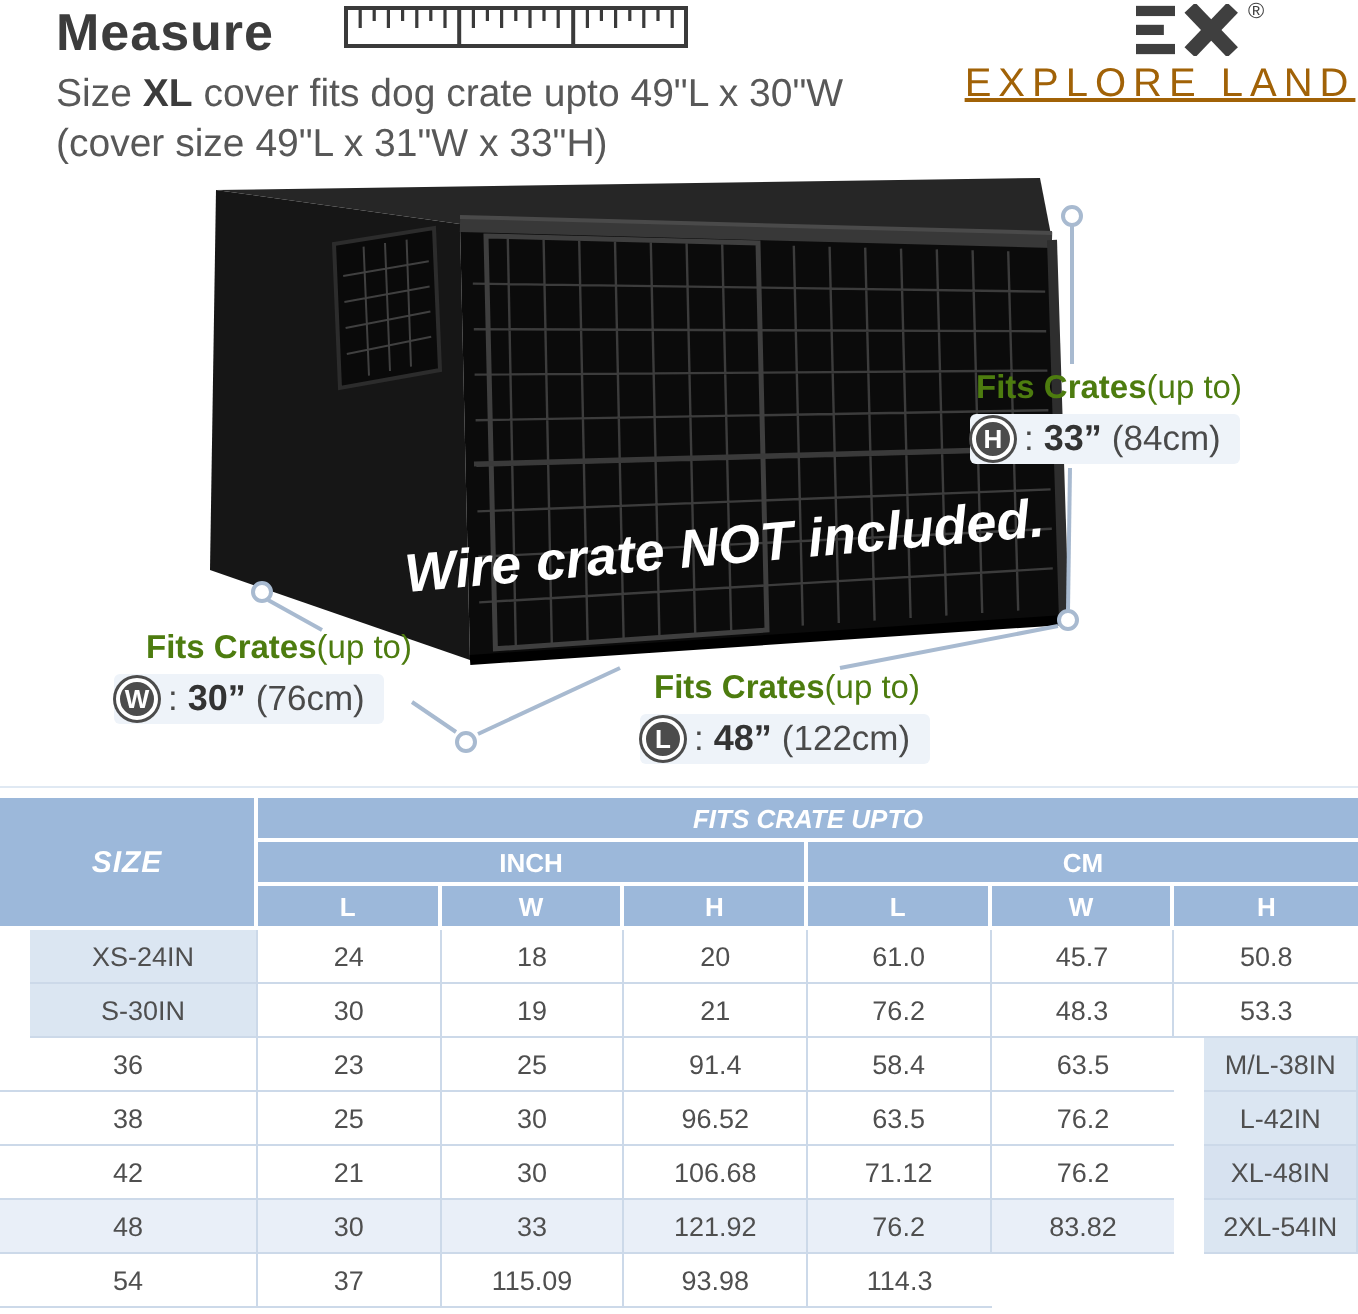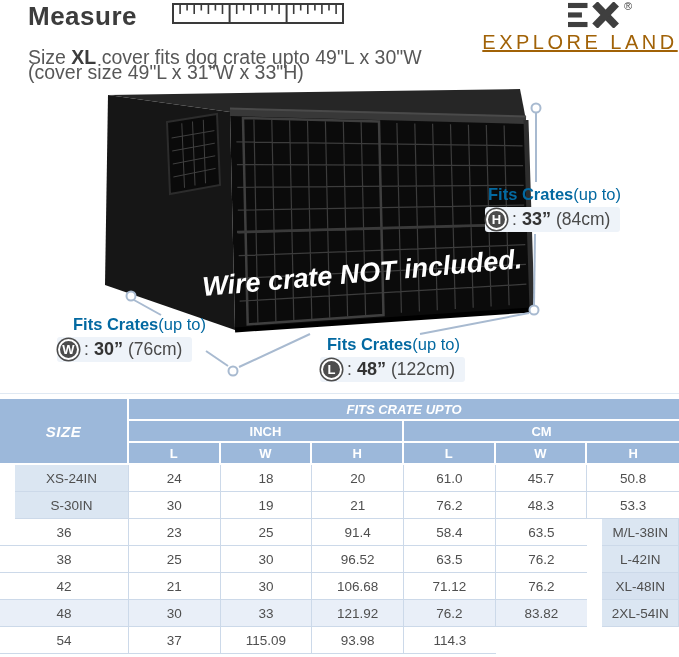--- a/index.html
+++ b/index.html
@@ -21,34 +21,34 @@
   .ruler rect{fill:#fff;stroke:#3a3a3a;stroke-width:2;}
   .ruler line{stroke:#3a3a3a;stroke-width:2;}
   .ruler .ticks{stroke:#3a3a3a;stroke-width:1.6;fill:none;}
   .logo{position:absolute;left:492px;top:2px;width:176px;display:flex;flex-direction:column;align-items:center;}
   .logo-mark-row{display:flex;align-items:flex-start;margin-left:36px;}
   .logo-mark-row .reg{font-size:11px;color:#3f3f3f;margin-top:-2px;}
   .logo-mark{width:60px;height:26px;}
   .logo-mark rect{fill:#3f3f3f;}
   .logo-mark line{stroke:#3f3f3f;stroke-width:8;}
   .logo-name{margin-top:3px;font-size:20px;letter-spacing:3.5px;color:#a16207;white-space:nowrap;text-decoration:underline;}
-  .subtitle{position:absolute;left:28px;top:44px;font-size:19.5px;color:#585858;line-height:27px;}
+  .subtitle{position:absolute;left:28px;top:34px;font-size:19.5px;color:#585858;line-height:27px;}
   .subtitle b{color:#3c3c3c;}
   .subtitle2{position:absolute;left:28px;top:61px;font-size:19.5px;color:#585858;}
 
   
   .crate{position:absolute;left:95px;top:82px;width:440px;height:253px;}
   .crate text{font-family:"Liberation Sans",sans-serif;}
 
   
   .ann{position:absolute;left:0;top:82px;width:679px;height:315px;pointer-events:none;}
   .ann line{stroke:var(--annotation-line);stroke-width:2;}
   .ann circle{fill:#fff;stroke:var(--annotation-line);stroke-width:2;}
 
-  .dim-label{position:absolute;font-size:16.5px;color:#0369a1;white-space:nowrap;}
+  .dim-label{position:absolute;font-size:16.5px;color:#4d7c0f;white-space:nowrap;}
   .dim-label b{font-weight:bold;}
   .pill{position:absolute;display:inline-flex;align-items:center;gap:5px;background:var(--value-pill-bg);
         border-radius:3px;padding:2px 10px 2px 1px;font-size:17.5px;color:#4a4a4a;white-space:nowrap;}
   .pill .badge{width:21px;height:21px;border-radius:50%;background:var(--badge-bg);color:#fff;font-weight:bold;
         font-size:13px;display:flex;align-items:center;justify-content:center;border:2px solid #fff;
         box-shadow:0 0 0 1.5px var(--badge-bg);}
   .pill .val{font-weight:bold;color:#333;font-size:18px;}
 
   .sep{position:absolute;left:0;top:393px;width:679px;height:1px;background:#e0e9f3;}
 

